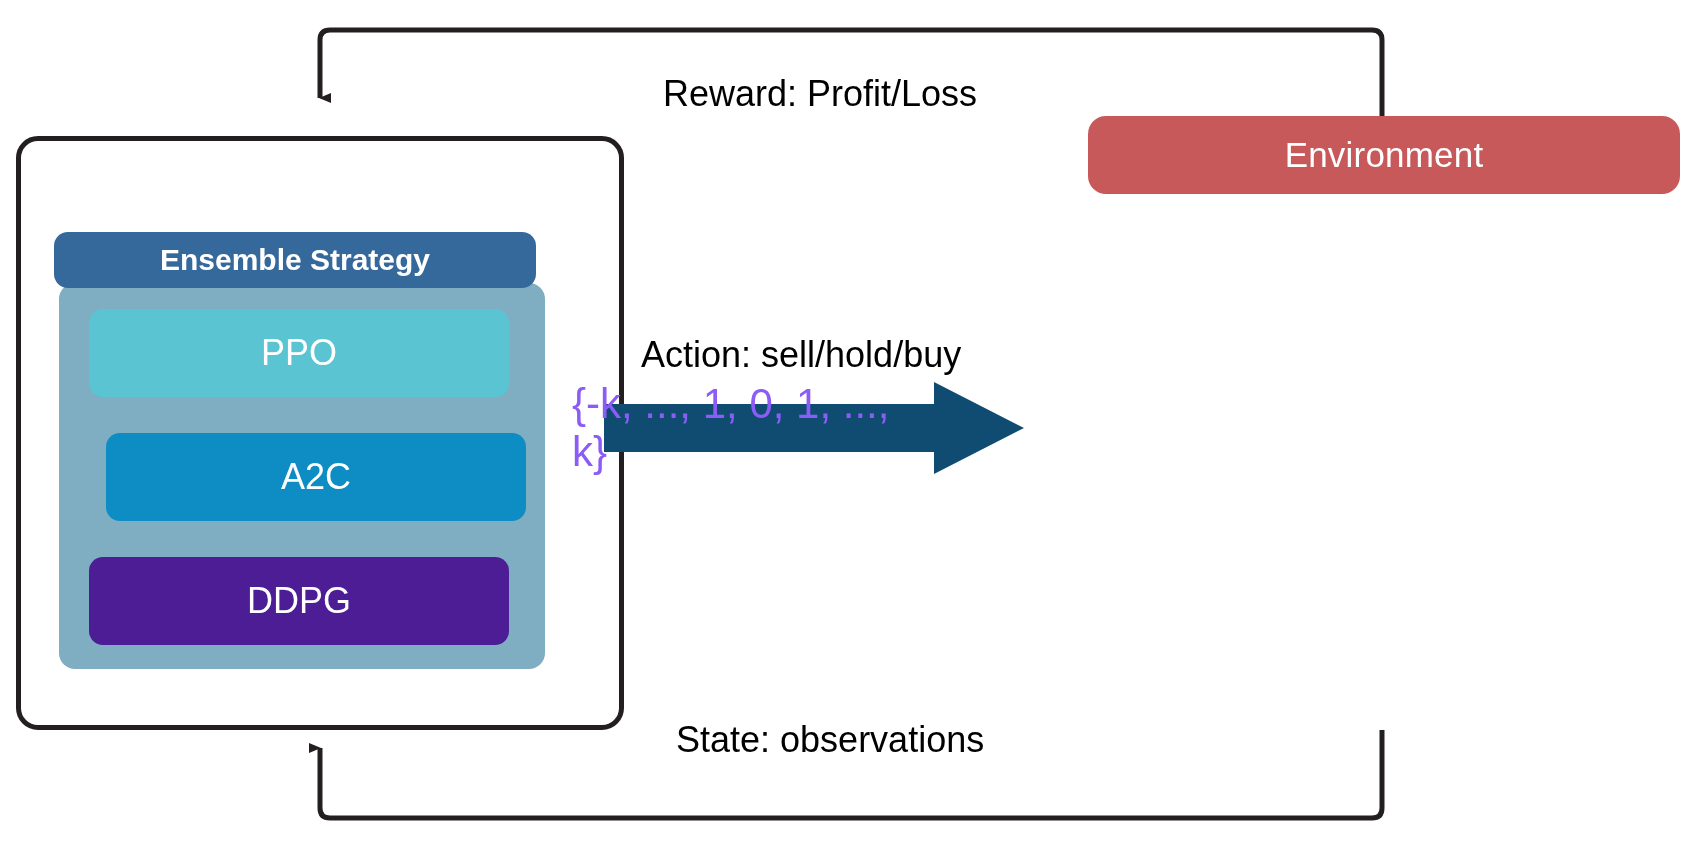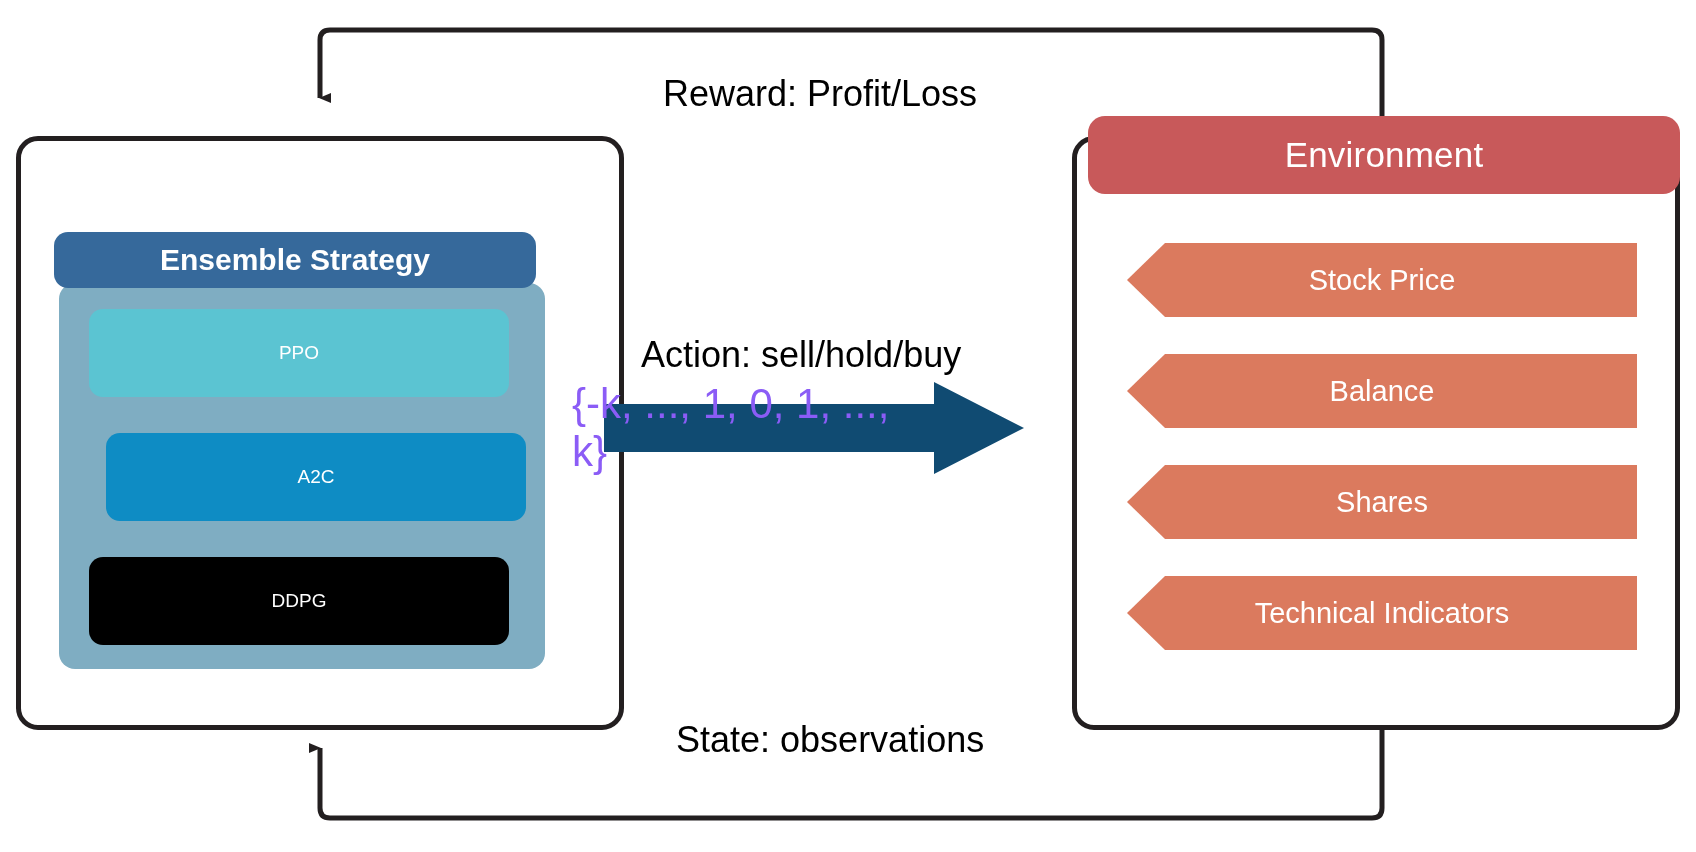--- a/index.html
+++ b/index.html
@@ -30,21 +30,21 @@
     position:absolute;
     box-sizing:border-box;
     border-radius:18px;
     color:#ffffff;
     display:flex;align-items:center;justify-content:center;
     font-size:35px;
     letter-spacing:.2px;
     z-index:5;
   }
   #agents-header{left:18px;top:116px;width:556px;height:78px;background:#2E8A85;}
-  #env-header{left:1088px;top:116px;width:592px;height:78px;background:#C8595A;border-radius:17px;}
+  #env-header{left:1088px;top:116px;width:592px;height:78px;background:#C8595A;}
 
   
   #ensemble-group{
     position:absolute;
     left:54px;top:278px;width:486px;height:386px;
     background:#7FADC2;
     border-radius:16px;
     z-index:4;
   }
   #ensemble-header{
@@ -55,21 +55,21 @@
     color:#ffffff;
     display:flex;align-items:center;justify-content:center;
     font-size:30px;
     z-index:6;
   }
   .algo{
     position:absolute;
     left:30px;width:420px;height:88px;
     border-radius:14px;
     display:flex;align-items:center;justify-content:center;
-    color:#ffffff;font-size:19px;
+    color:#ffffff;font-size:36px;
     z-index:7;
   }
   #algo-ppo{top:26px;background:#5BC4D2;}
   #algo-a2c{top:150px;background:#0E8CC4;}
   #algo-ddpg{top:274px;background:#F2BC4F;}
 
   
   .chevron{
     position:absolute;
     left:50px;width:510px;height:74px;
@@ -130,33 +130,27 @@
 
     <path d="M1382,136 L1382,40 Q1382,30 1372,30 L330,30 Q320,30 320,40 L320,98" stroke="#231f20" stroke-width="5" fill="none" stroke-linecap="butt" marker-end="url(#arrowdown)"></path>
 
     <path d="M1382,730 L1382,808 Q1382,818 1372,818 L330,818 Q320,818 320,808 L320,748" stroke="#231f20" stroke-width="5" fill="none" stroke-linecap="butt" marker-end="url(#arrowup)"></path>
   </svg>
 
   <div id="agents-panel" class="panel">
     <div id="ensemble-group" style="left: 38px; top: 142px; width: 486px; height: 386px; background: rgb(127, 173, 194);">
       <div class="algo" id="algo-ppo" style="background: rgb(91, 196, 210);">PPO</div>
       <div class="algo" id="algo-a2c" style="background: rgb(14, 140, 196); margin-left: 17px;">A2C</div>
-      <div class="algo" id="algo-ddpg" style="background: #000000;">DDPG</div>
+      <div class="algo" id="algo-ddpg" style="background: #4c1d95;">DDPG</div>
     </div>
   </div>
 
 
   <div id="ensemble-header" style="background: rgb(54, 105, 155); font-weight: bold;">Ensemble Strategy</div>
 
-  <div id="env-panel" class="panel">
-    <div class="chevron" id="chev-0" style="background: rgb(219, 122, 94);">Stock Price</div>
-    <div class="chevron" id="chev-1" style="background: rgb(219, 122, 94);">Balance</div>
-    <div class="chevron" id="chev-2" style="background: rgb(219, 122, 94);">Shares</div>
-    <div class="chevron" id="chev-3" style="background: rgb(219, 122, 94);">Technical Indicators</div>
-  </div>
 
   <div id="env-header" class="panel-header" style="background: rgb(200, 89, 90);">Environment</div>
 
   <div id="action-arrow" style="background: rgb(16, 75, 114);"></div>
   <div id="action-arrow-label">{-k, ..., 1, 0, 1, ..., k}</div>
 
   <div class="caption" id="cap-reward">Reward: Profit/Loss</div>
   <div class="caption" id="cap-state">State: observations</div>
   <div class="caption" id="cap-action">Action: sell/hold/buy</div>
 

